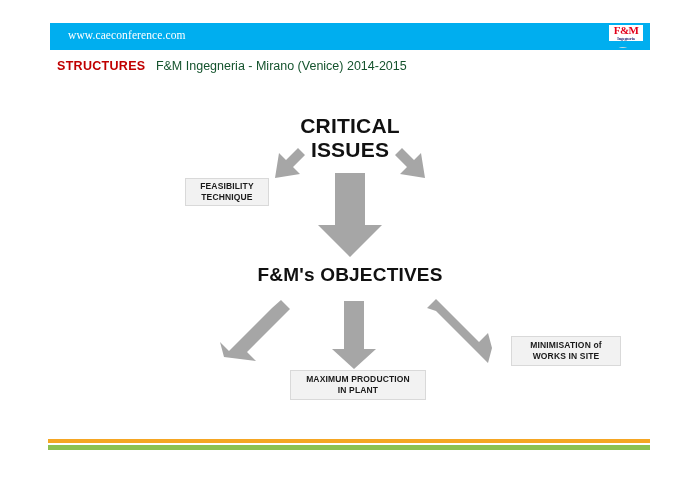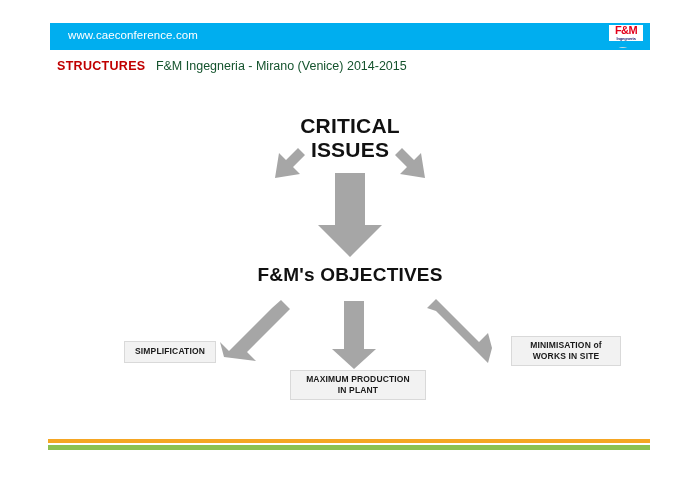--- a/index.html
+++ b/index.html
@@ -24,20 +24,21 @@
   }
 
   
   #header-bar {
     position: absolute;
     left: 50px;
     top: 23px;
     width: 600px;
     height: 27px;
     background: #00AEEF;
+    font-family: Liberation Serif, serif;
   }
   #header-url {
     position: absolute;
     left: 18px;
     top: 6px;
     font-size: 11.5px;
     color: #ffffff;
     letter-spacing: 0.1px;
     white-space: nowrap;
   }
@@ -282,25 +283,28 @@
 
     <div class="node-title" id="title-critical">
       <div>CRITICAL</div>
       <div>ISSUES</div>
     </div>
 
     <div class="node-title" id="title-objectives">
       <div>F&amp;M's OBJECTIVES</div>
     </div>
 
-
-
-    <div class="leaf-box" id="box-simplification">
-      <div>SIMPLIFICATION</div>
-    </div>
+    <div class="leaf-box" id="box-feasibility">
+      <div>
+        <div>FEASIBILITY</div>
+        <div>TECHNIQUE</div>
+      </div>
+    </div>
+
+
 
     <div class="leaf-box" id="box-maximum">
       <div>
         <div>MAXIMUM PRODUCTION</div>
         <div>IN PLANT</div>
       </div>
     </div>
 
     <div class="leaf-box" id="box-minimisation">
       <div>

